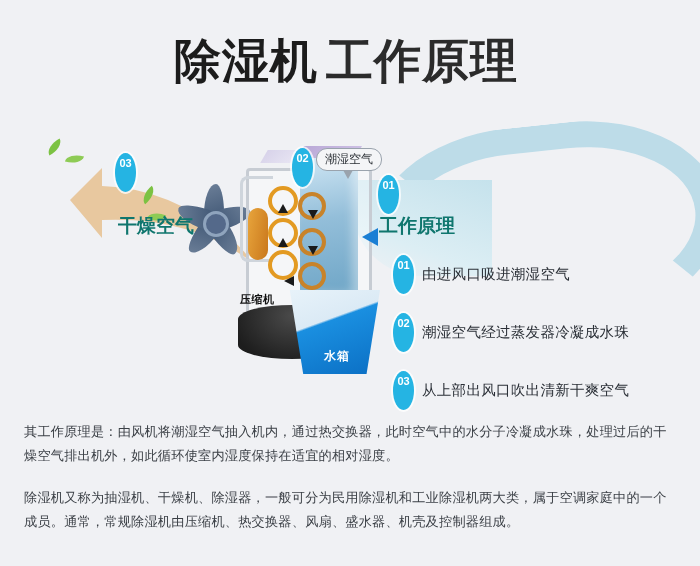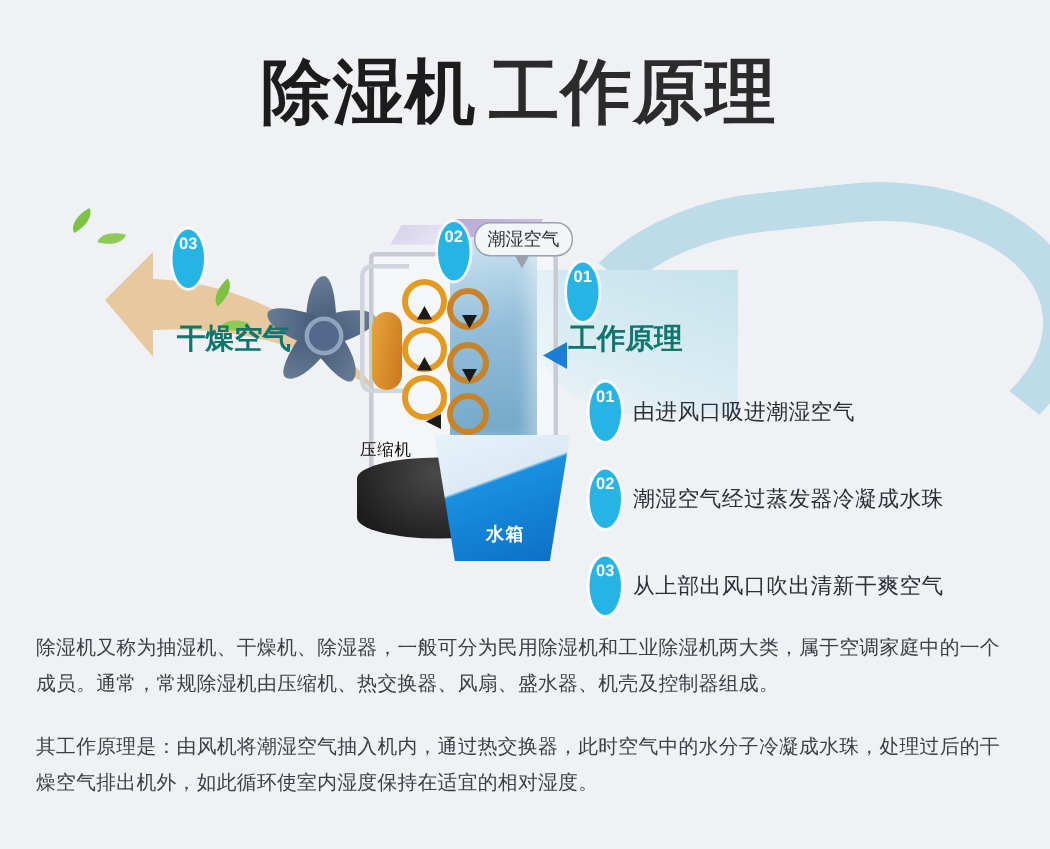--- a/index.html
+++ b/index.html
@@ -242,21 +242,21 @@
     color: #ffffff;
     font-weight: bold;
     letter-spacing: 1px;
   }
   .compressor-label {
     position: absolute;
     left: 2px; top: 152px;
     font-size: 11px;
     color: #111;
     background: rgba(255,255,255,.0);
-    font-weight: normal;
+    font-weight: bold;
     letter-spacing: .5px;
   }
 
   
   .callout {
     position: absolute;
     left: 316px; top: 28px;
     padding: 2px 8px;
     border: 1px solid #9aa3ad;
     border-radius: 11px;
@@ -418,17 +418,17 @@
       <span class="badge">02</span>
       <span class="legend-text">潮湿空气经过蒸发器冷凝成水珠</span>
     </div>
     <div class="legend-row">
       <span class="badge">03</span>
       <span class="legend-text">从上部出风口吹出清新干爽空气</span>
     </div>
   </div>
 
   <div class="body-copy">
+    <p class="para">其工作原理是：由风机将潮湿空气抽入机内，通过热交换器，此时空气中的水分子冷凝成水珠，处理过后的干燥空气排出机外，如此循环使室内湿度保持在适宜的相对湿度。</p>
     <p class="para">除湿机又称为抽湿机、干燥机、除湿器，一般可分为民用除湿机和工业除湿机两大类，属于空调家庭中的一个成员。通常，常规除湿机由压缩机、热交换器、风扇、盛水器、机壳及控制器组成。</p>
-    <p class="para">其工作原理是：由风机将潮湿空气抽入机内，通过热交换器，此时空气中的水分子冷凝成水珠，处理过后的干燥空气排出机外，如此循环使室内湿度保持在适宜的相对湿度。</p>
   </div>
 
 </div>
 
 </body></html>

